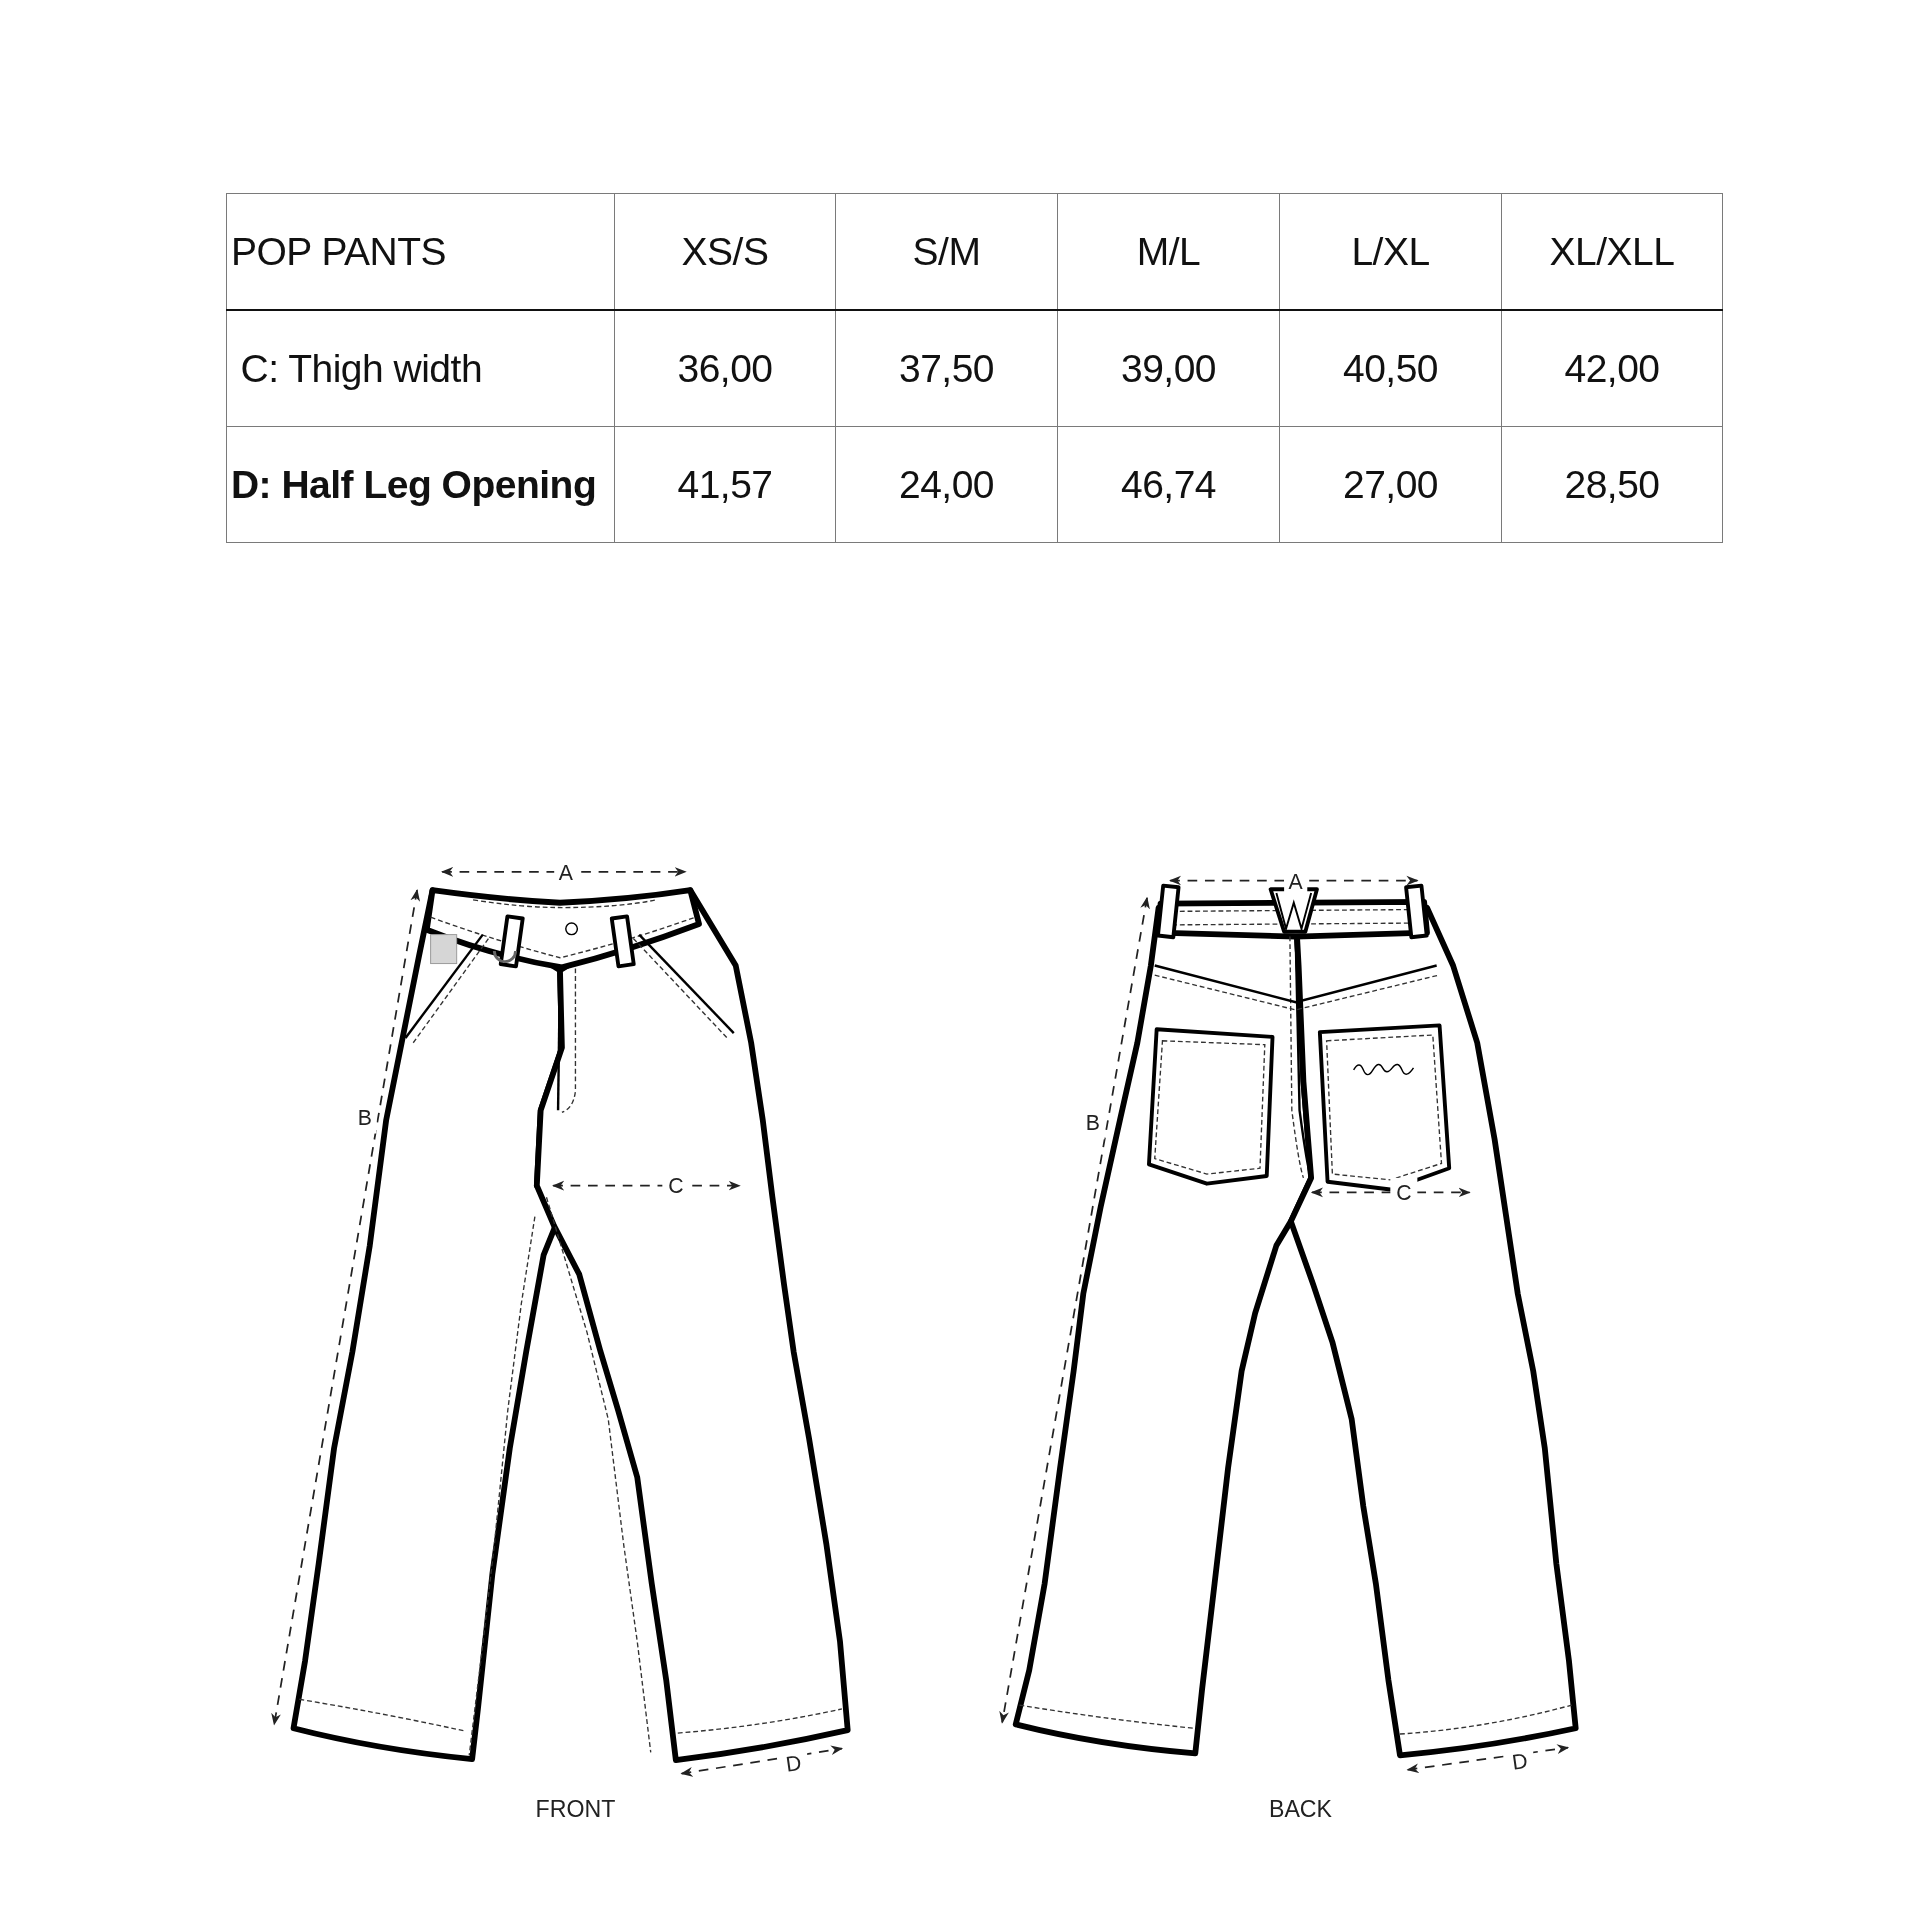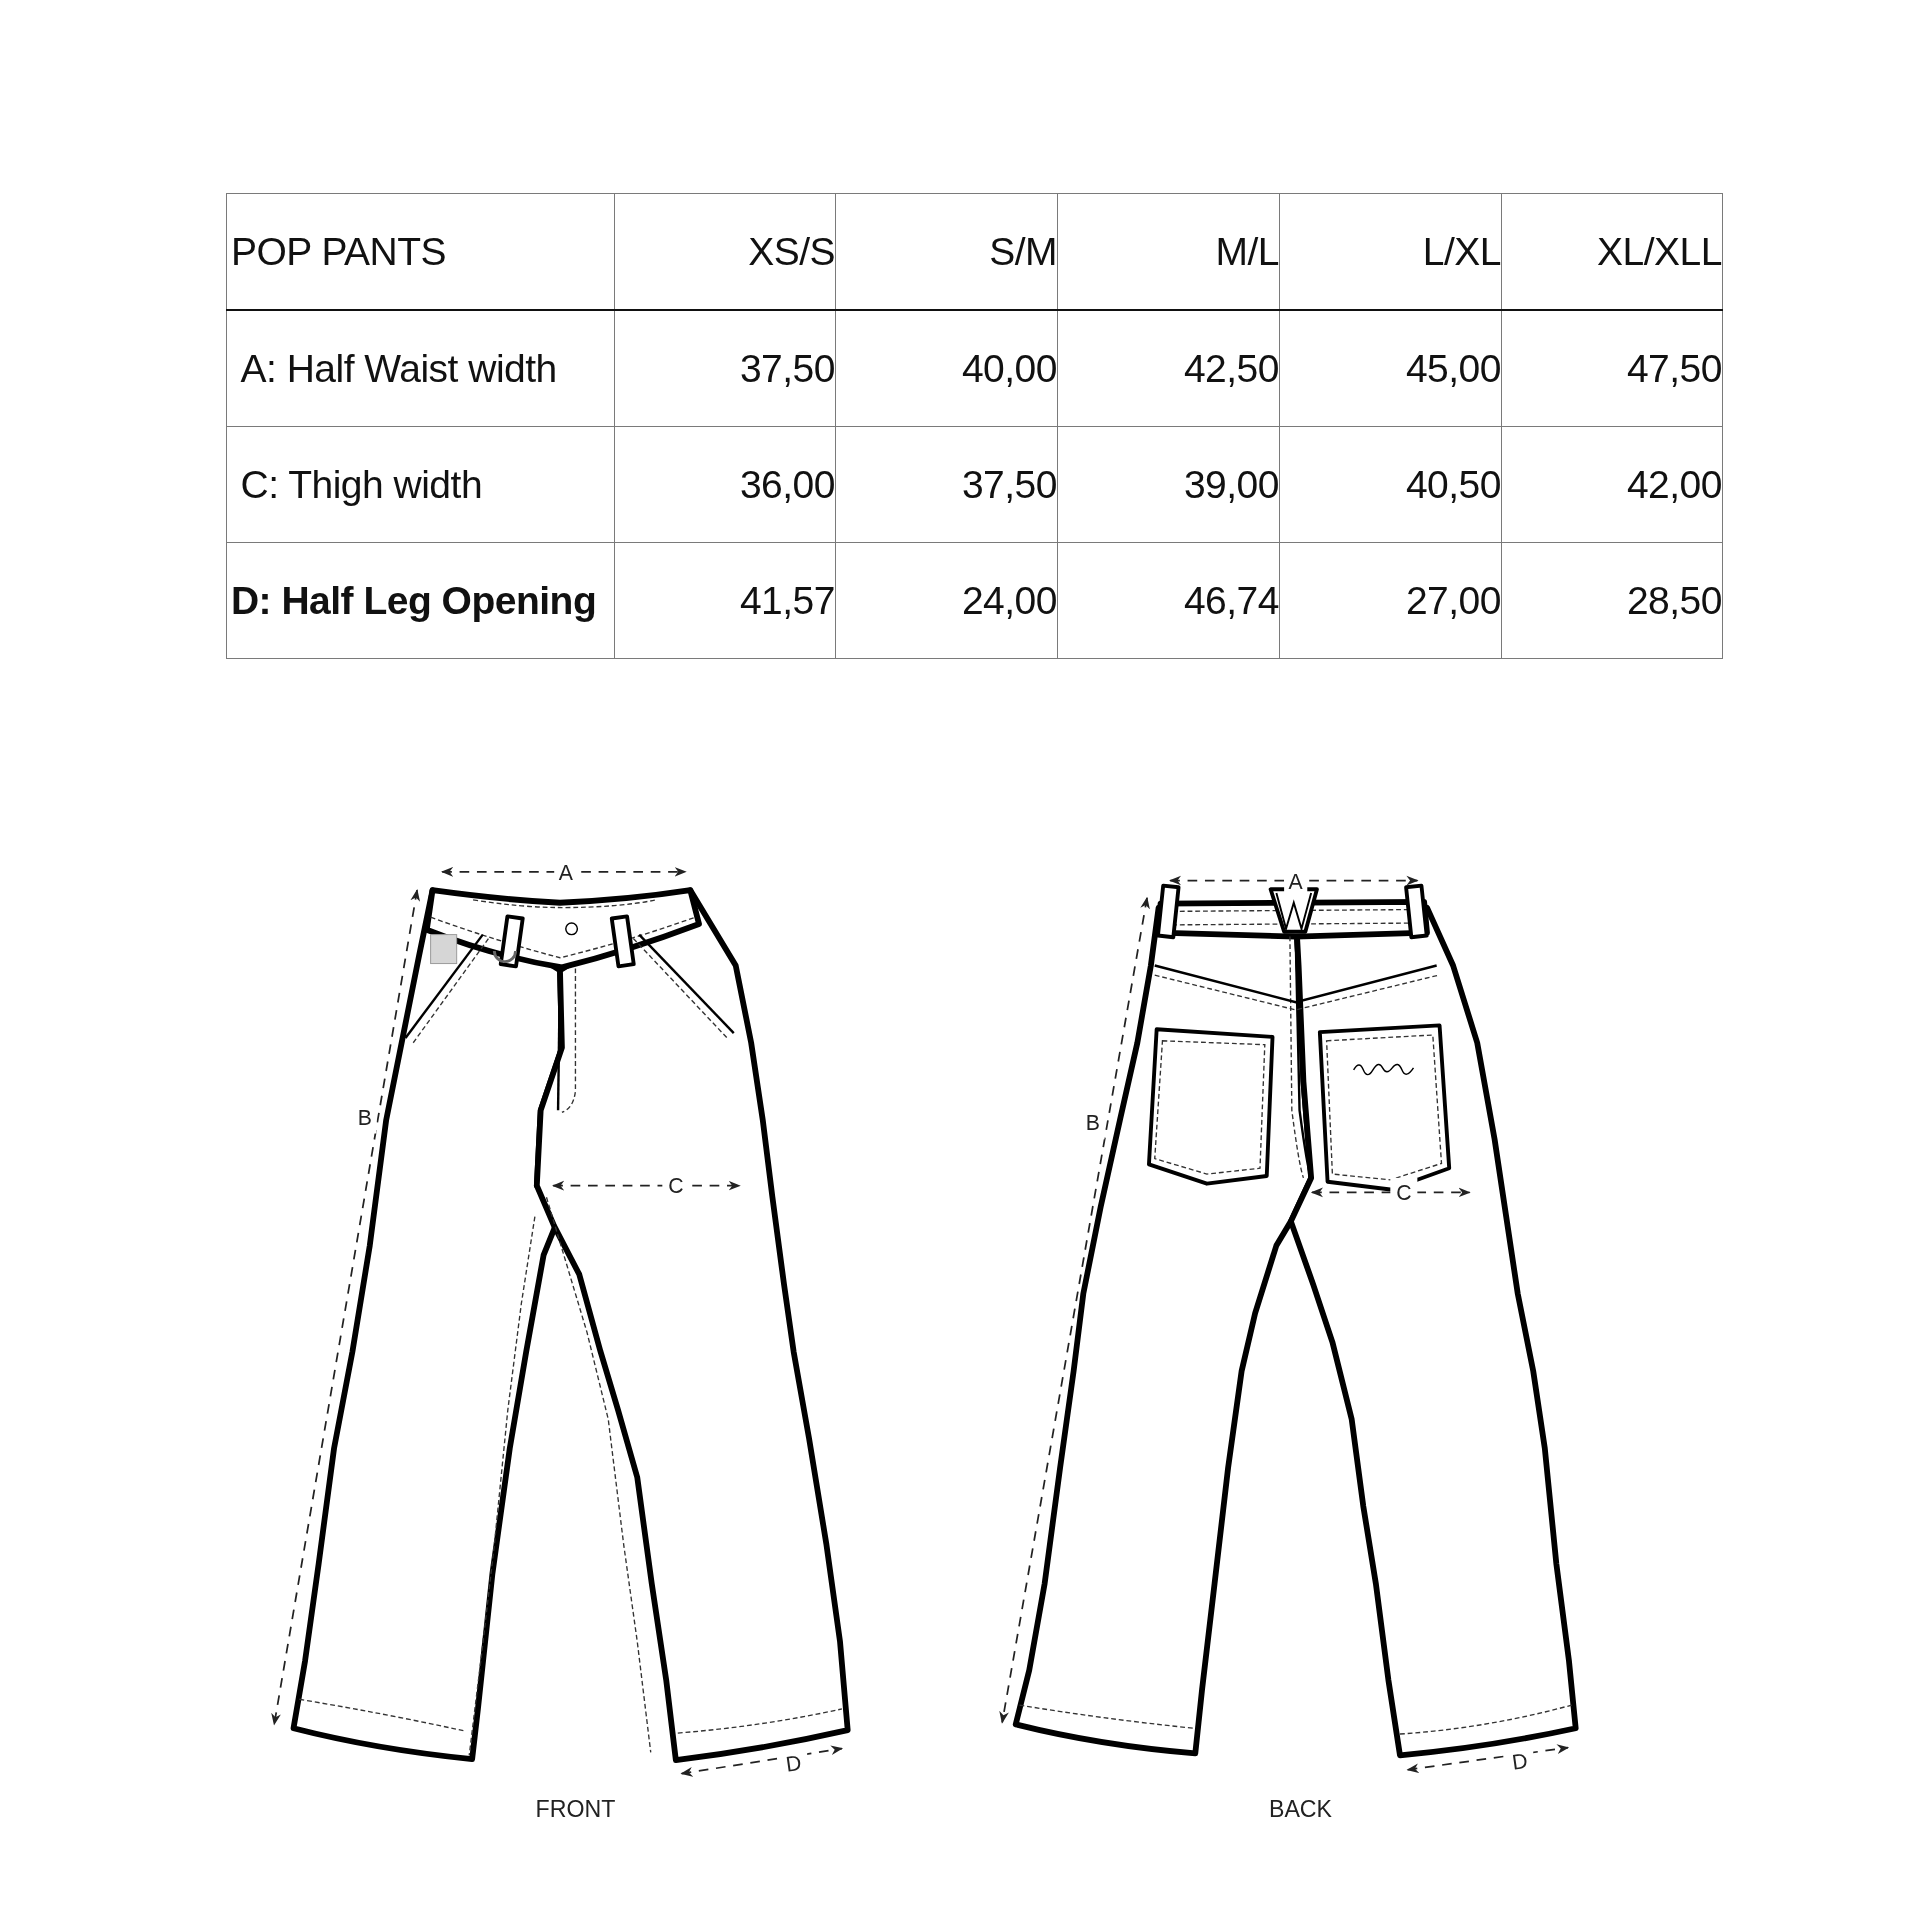--- a/index.html
+++ b/index.html
@@ -1,18 +1,18 @@
 <!DOCTYPE html>
 <html><head>
 <meta charset="utf-8">
 <style>
   html, body { margin:0; padding:0; background:#ffffff; }
   body { width:1931px; height:1931px; position:relative; overflow:hidden; font-family:"Liberation Sans", sans-serif; color:#111; }
   .size-table { position:absolute; left:226px; top:193px; width:1497px; border-collapse:collapse; table-layout:fixed; }
-  .size-table td, .size-table th { border:1.4px solid #7a7a7a; height:115px; padding:0; font-weight:normal; font-size:39px; text-align:right; vertical-align:middle; color:#111; letter-spacing:-0.5px; }
+  .size-table td, .size-table th { border:1.4px solid #7a7a7a; height:115px; padding:0; font-weight:normal; font-size:39px; text-align:center; vertical-align:middle; color:#111; letter-spacing:-0.5px; }
   .size-table th { border-bottom:2.9px solid #111; }
   .size-table .rowlabel { text-align:left; padding-left:13.5px; }
   .size-table th.rowlabel { padding-left:3.9px; }
   .size-table tr.first-row td.rowlabel, .size-table tr.b-row td.rowlabel, .size-table tr.c-row td.rowlabel { padding-left:13.5px; }
   .size-table tr.d-row td.rowlabel { padding-left:3.9px;font-weight:bold; }
   svg.drawings { position:absolute; left:0; top:0; width:1931px; height:1931px; }
   .outline { fill:#fff; stroke:#000; stroke-width:6; stroke-linejoin:round; stroke-linecap:round; }
   .thin { fill:none; stroke:#000; stroke-width:2.5; }
   .stitch { fill:none; stroke:#333; stroke-width:1.4; stroke-dasharray:5 3; }
   .dim { fill:none; stroke:#222; stroke-width:1.8; stroke-dasharray:10 8; }
@@ -32,28 +32,20 @@
       <col style="width:221px">
   </colgroup>
   <tbody>
       <tr>
     <th class="rowlabel">POP PANTS</th>
     <th>XS/S</th>
     <th>S/M</th>
     <th>M/L</th>
     <th>L/XL</th>
     <th>XL/XLL</th>
-  </tr>
-  <tr class="first-row">
-    <td class="rowlabel">A: Half Waist width</td>
-    <td>37,50</td>
-    <td>40,00</td>
-    <td>42,50</td>
-    <td>45,00</td>
-    <td>47,50</td>
   </tr>
   <tr class="c-row">
     <td class="rowlabel">C: Thigh width</td>
     <td>36,00</td>
     <td>37,50</td>
     <td>39,00</td>
     <td>40,50</td>
     <td>42,00</td>
   </tr>
   <tr class="d-row">

